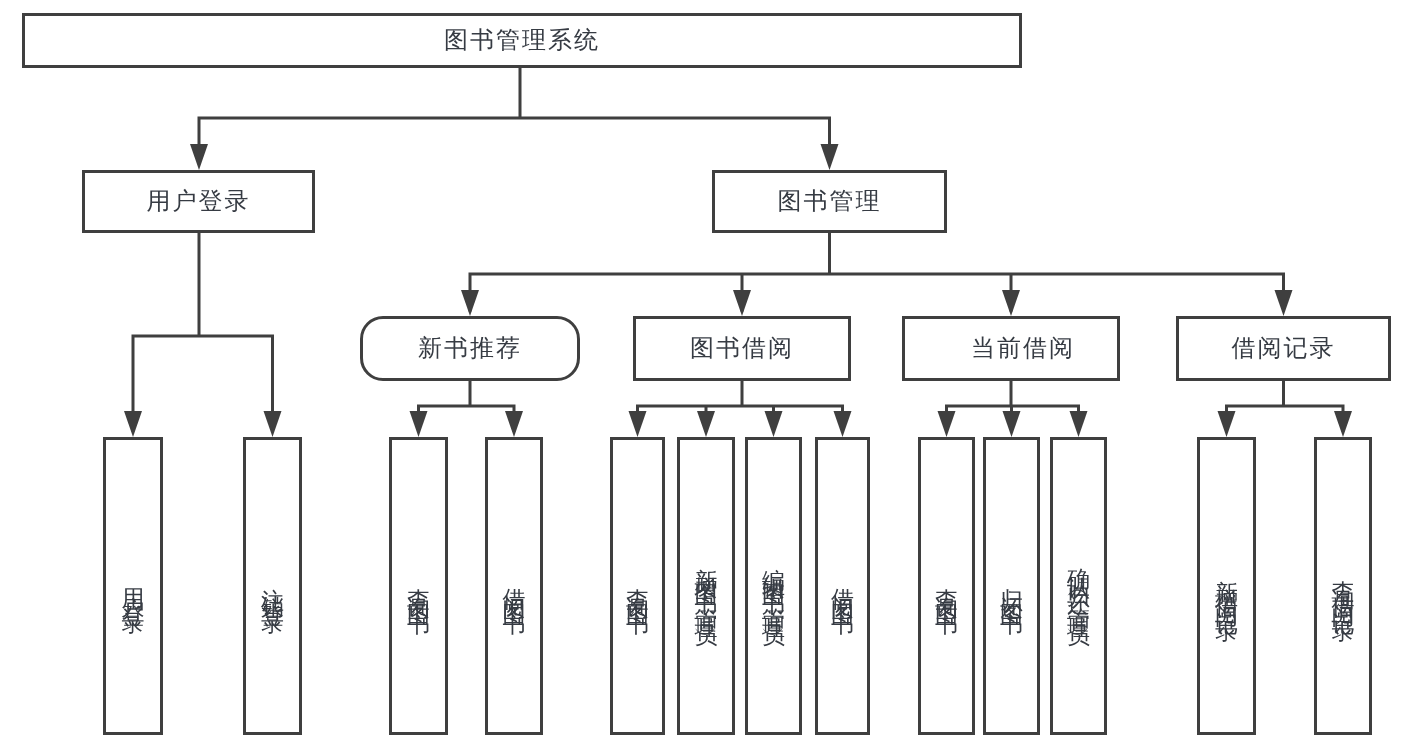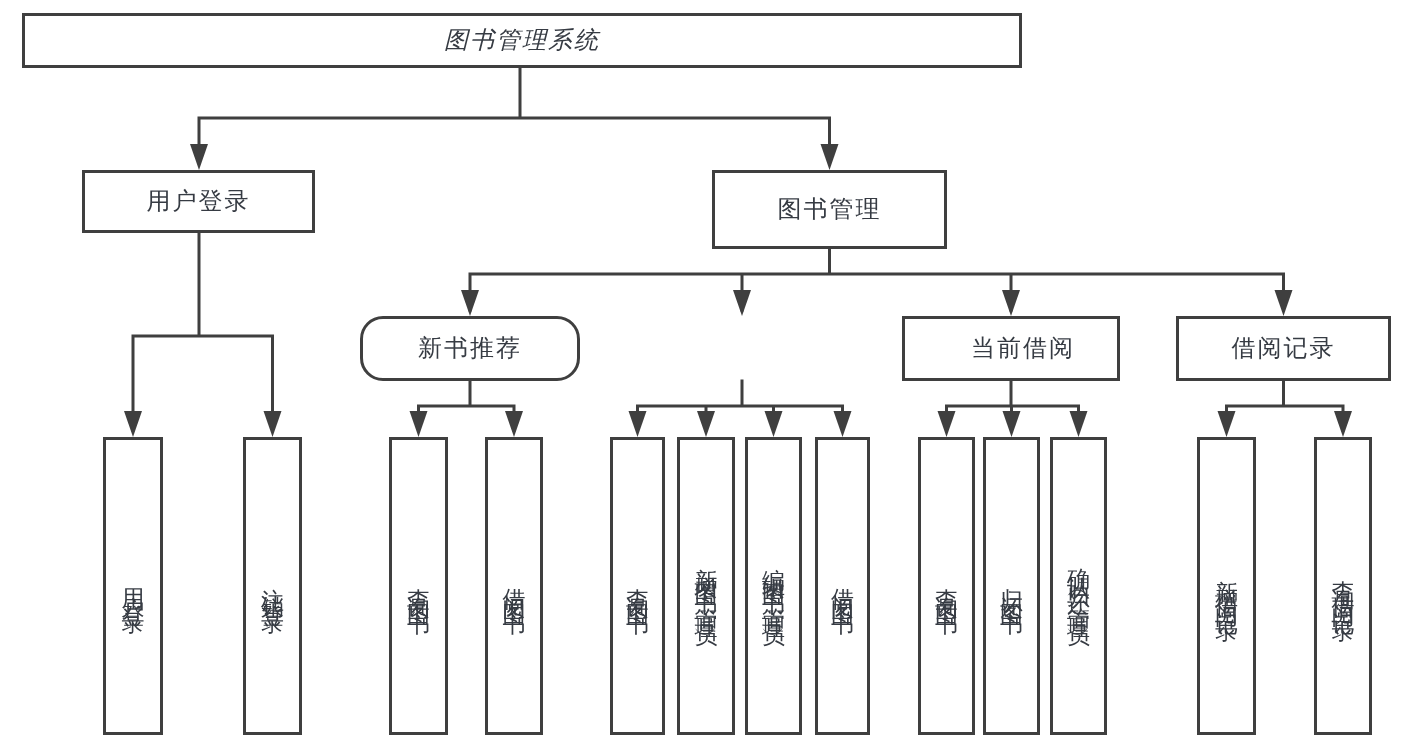--- a/index.html
+++ b/index.html
@@ -27,21 +27,21 @@
     white-space:nowrap;
   }
   .node .vlabel{
     writing-mode:vertical-rl;
     text-orientation:mixed;
     font-size:23px;
     letter-spacing:8px;
     line-height:1;
     white-space:nowrap;
   }
-  .root-label{font-size:23px;font-style:italic;}
+  .root-label{font-size:23px;}
   #watermark{
     position:absolute;
     z-index:3;
     right:10px;top:711px;
     font-size:22px;
     color:rgba(158,158,158,0.92);
     letter-spacing:1px;
     white-space:nowrap;
   }
 </style>
@@ -90,26 +90,29 @@
     </g>
   </svg>
 
   <div class="node" style="left:22px;top:13px;width:1000px;height:55px;">
     <span class="hlabel root-label">图书管理系统</span>
   </div>
 
   <div class="node" style="left:82px;top:170px;width:233px;height:63px;">
     <span class="hlabel">用户登录</span>
   </div>
-  <div class="node" style="left:712px;top:170px;width:235px;height:79px;">
+  <div class="node" style="left:712px;top:170px;width:235px;height:63px;">
     <span class="hlabel">图书管理</span>
   </div>
 
   <div class="node" style="left:360px;top:316px;width:220px;height:65px;border-radius:23px;">
     <span class="hlabel">新书推荐</span>
+  </div>
+  <div class="node" style="left:633px;top:316px;width:218px;height:65px;">
+    <span class="hlabel">图书借阅</span>
   </div>
   <div class="node" style="left:902px;top:316px;width:218px;height:65px;padding-left:24px;">
     <span class="hlabel">当前借阅</span>
   </div>
   <div class="node" style="left:1176px;top:316px;width:215px;height:65px;">
     <span class="hlabel">借阅记录</span>
   </div>
 
   <div class="node" style="left:103px;top:437px;width:60px;height:298px;">
     <span class="vlabel">用户登录</span>

